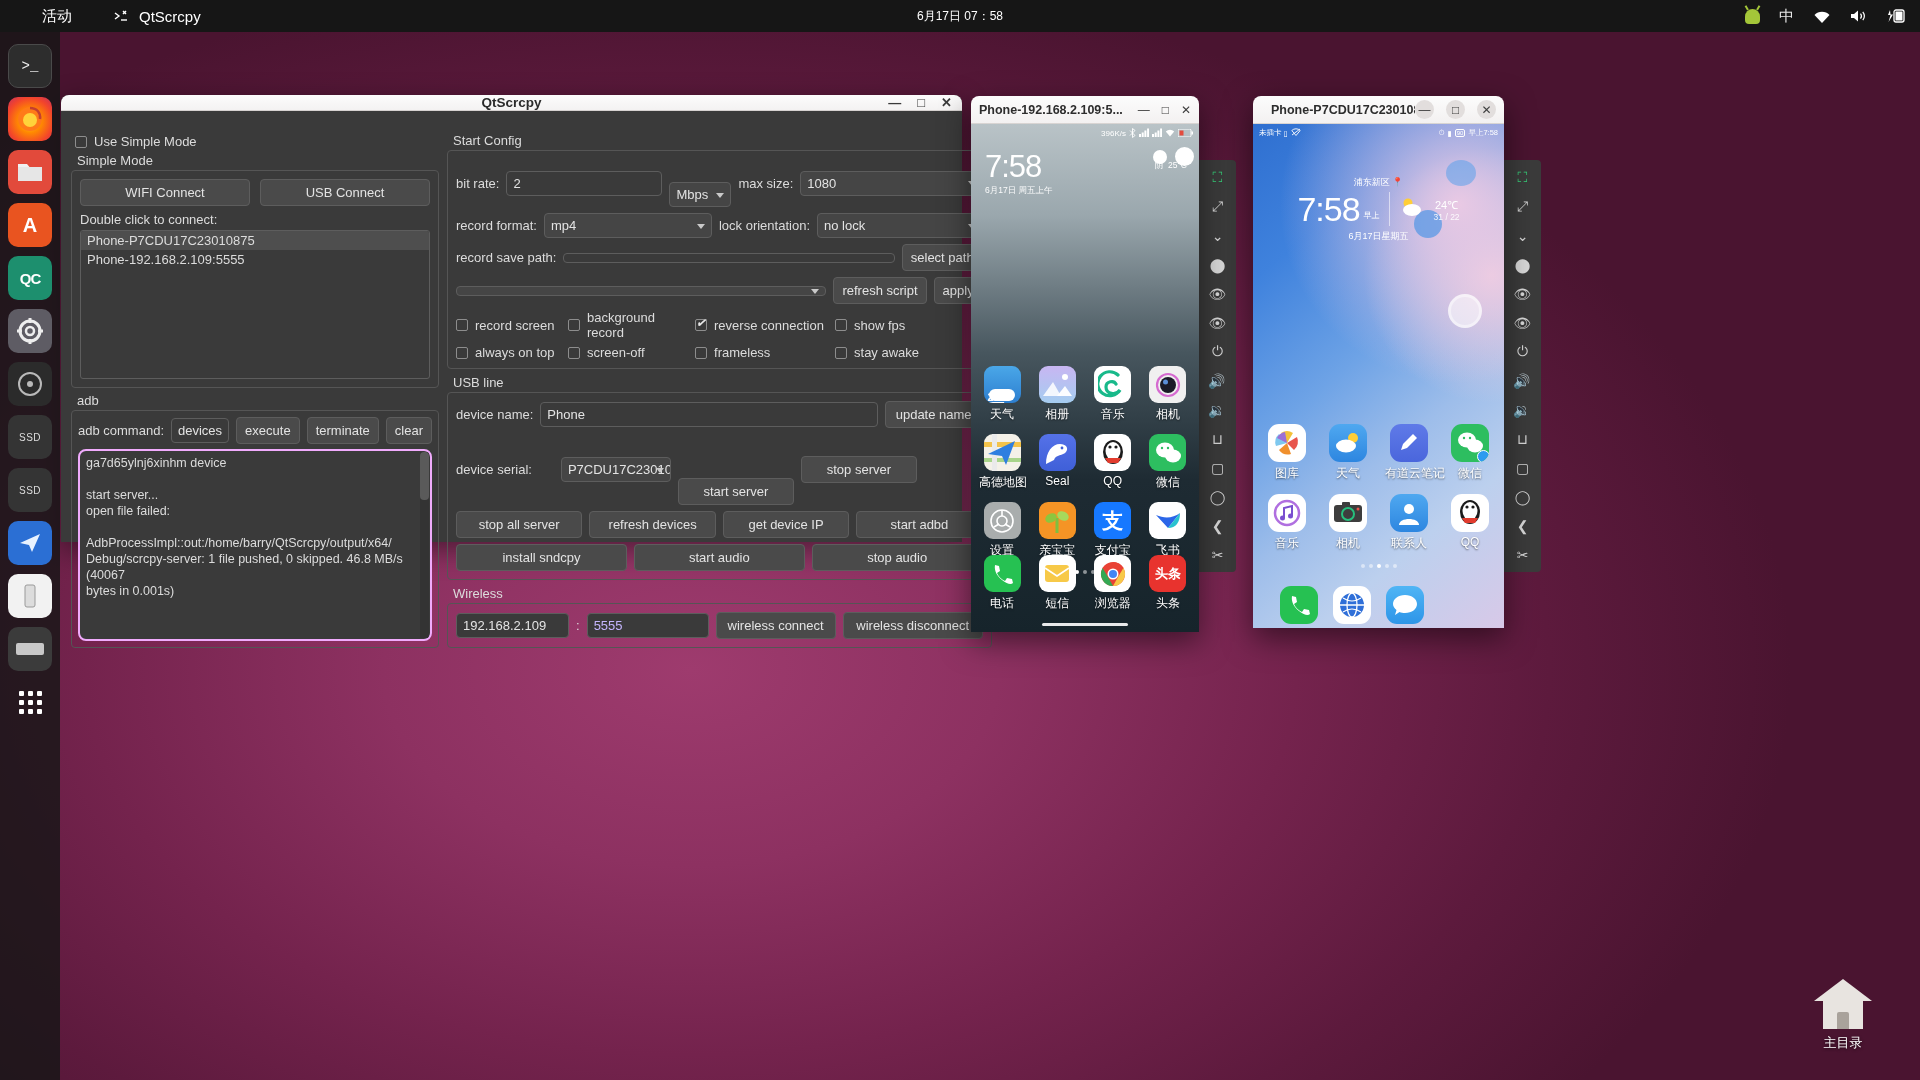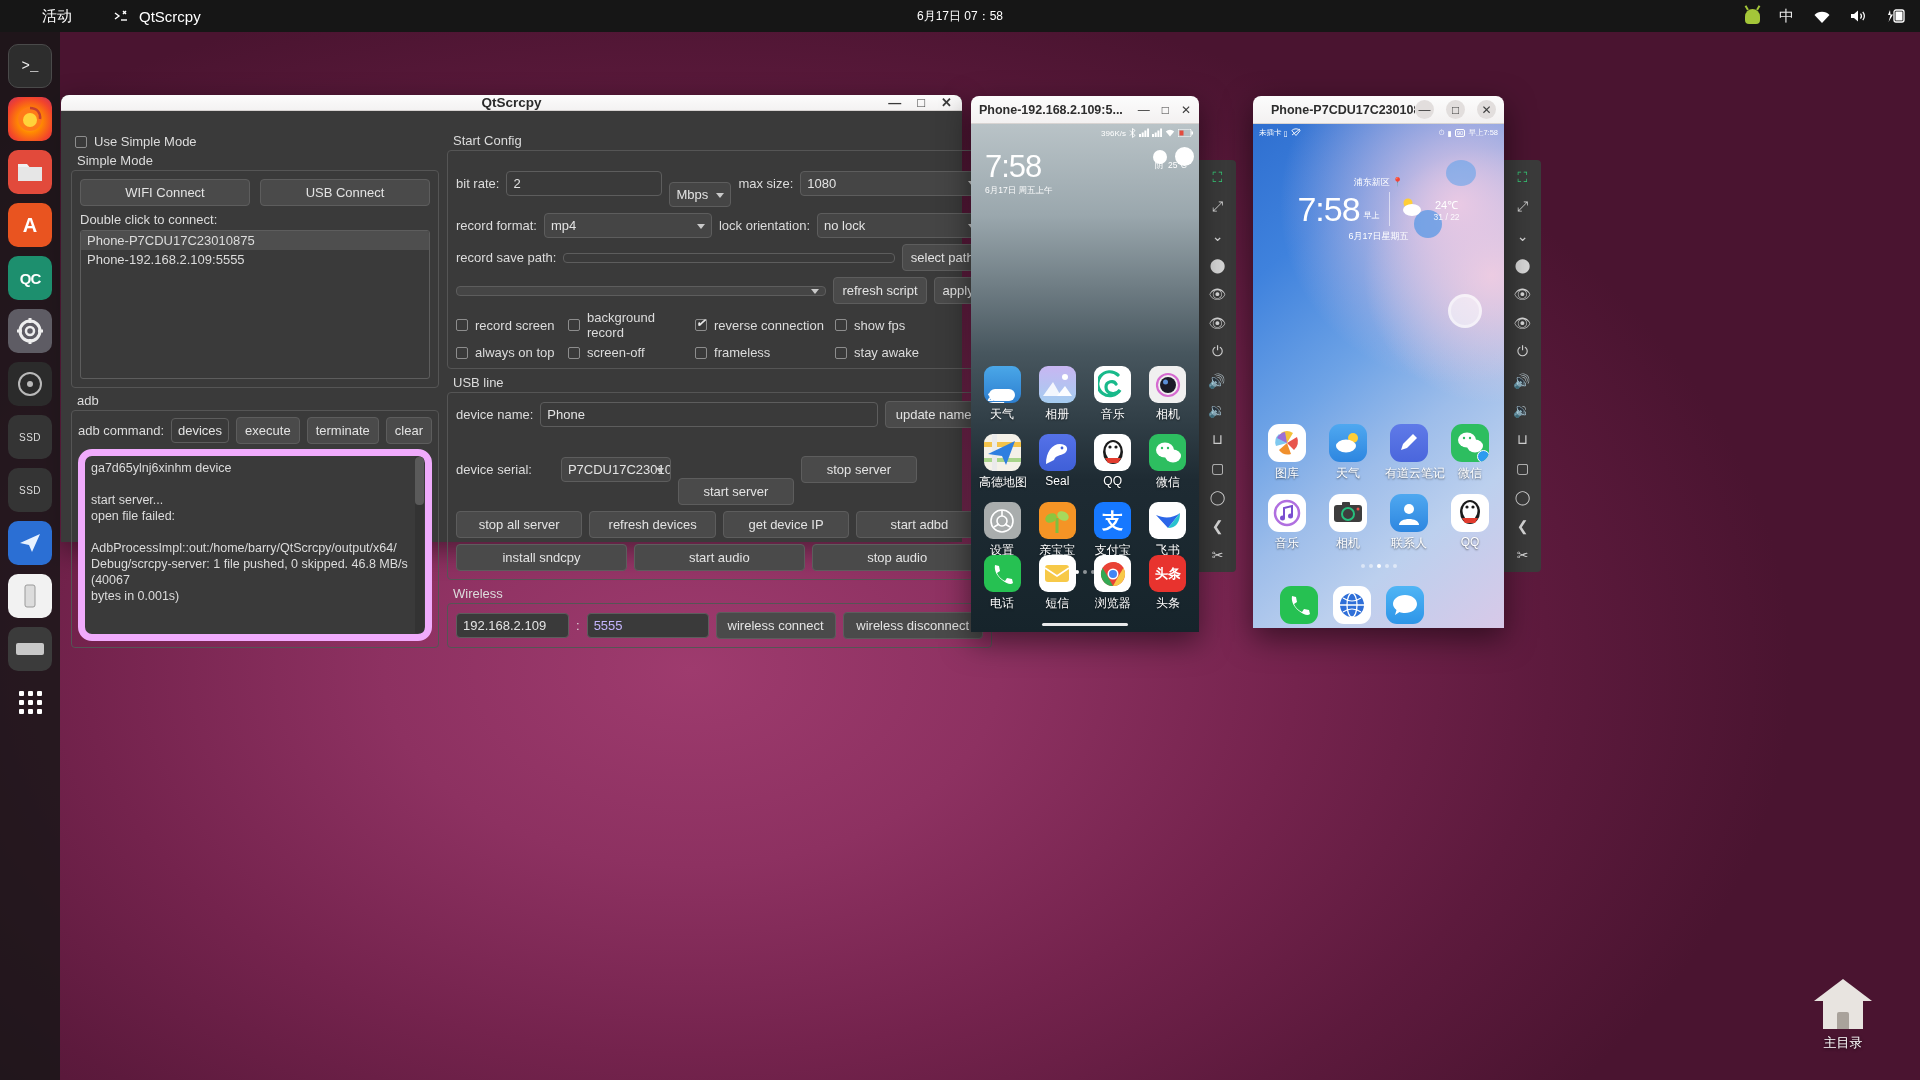--- a/index.html
+++ b/index.html
@@ -95,21 +95,21 @@
   }
   .combo:after{ content:""; position:absolute; right:6px; top:50%; margin-top:-2px;
     border-left:4px solid transparent; border-right:4px solid transparent; border-top:5px solid #c9c9c9; }
   .listbox {
     background:#3a3a3a; border:1px solid #5d5d5d; border-radius:3px; flex:1;
     padding:0; overflow:hidden; font-size:13px;
   }
   .listbox .li { padding:2px 6px; }
   .listbox .li.sel { background:#4e4e4e; }
   .logbox {
-    background:#3a3a3a; border:7px solid #f0abfc; border-radius:14px;
+    background:#3a3a3a; border:2px solid #f0abfc; border-radius:8px;
     padding:4px 6px; font-size:12.5px; line-height:16px; overflow:hidden; flex:1;
     position:relative;
   }
   .logbox .sb { position:absolute; right:1px; top:1px; bottom:1px; width:9px; background:#333; }
   .logbox .sb i { position:absolute; top:0; left:0; right:0; height:48px; background:#5a5a5a; border-radius:4px; display:block; }
 
   
   .row { display:flex; align-items:center; gap:7px; margin-bottom:6px; }
   .lbl { font-size:13px; color:#dcdcdc; white-space:nowrap; }
   .chkgrid { display:grid; grid-template-columns:112px 127px 140px 90px; row-gap:5px; margin-top:2px;}

